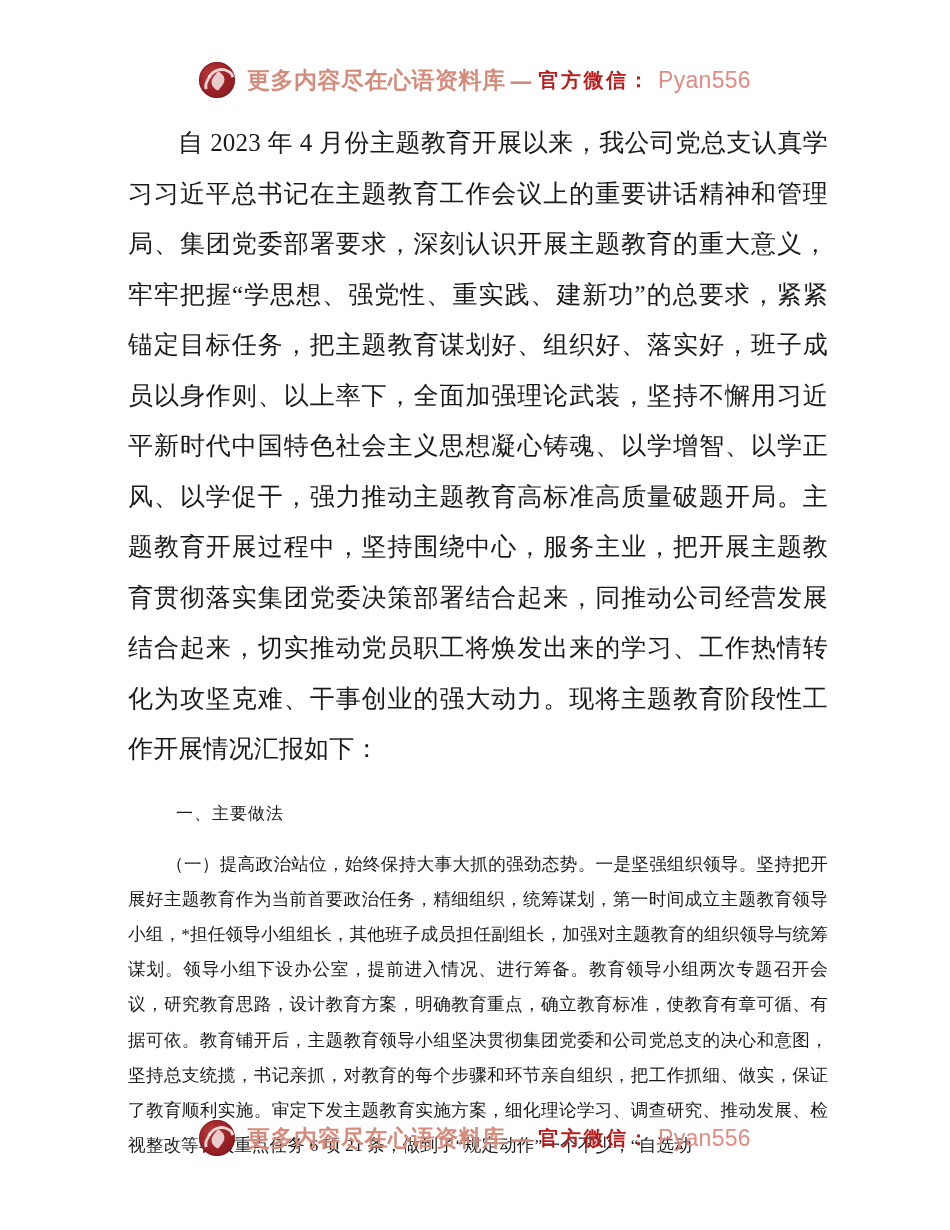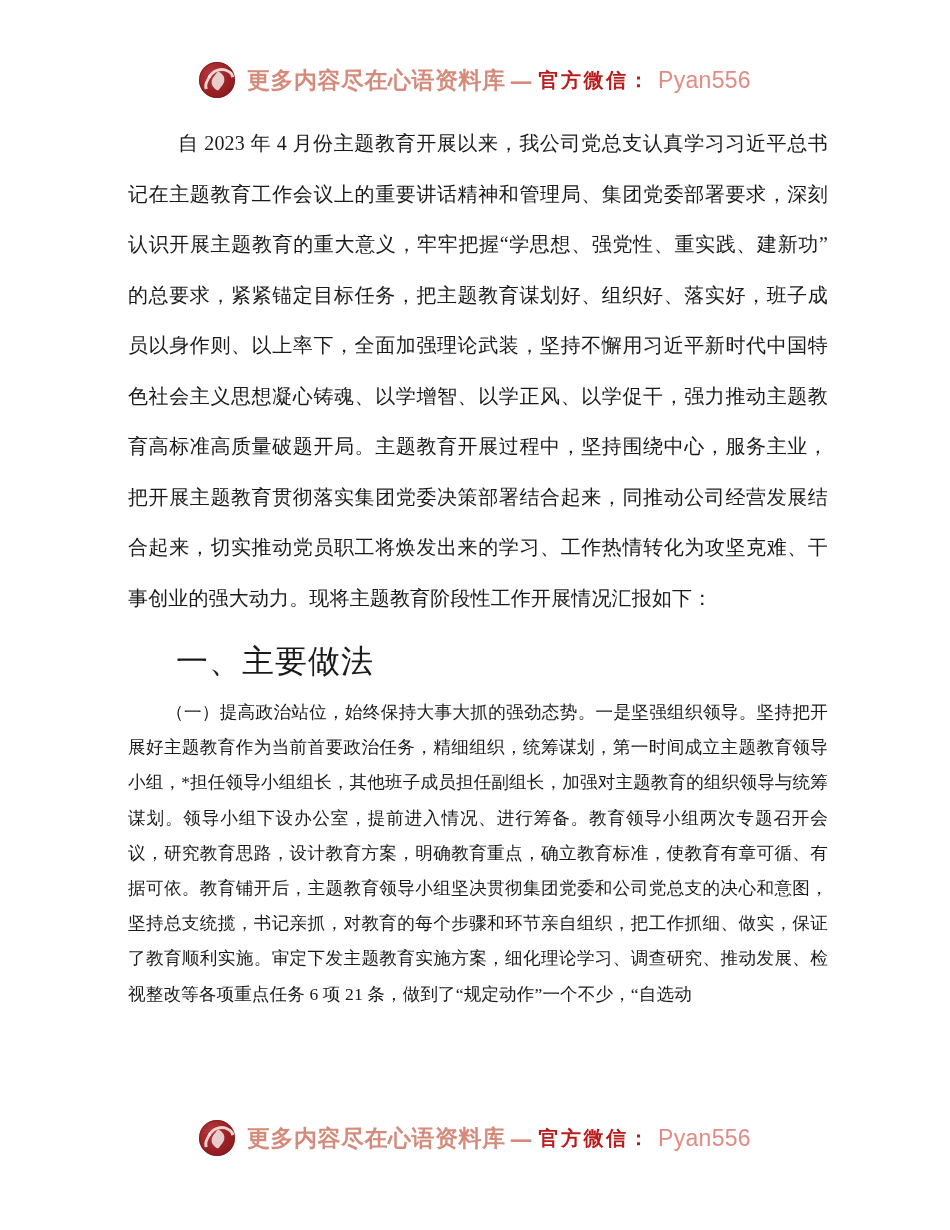--- a/index.html
+++ b/index.html
@@ -147,33 +147,33 @@
     font-size: 25px;
     line-height: 50px;
     color: #1a1a1a;
     text-indent: 50px;
     letter-spacing: 0.4px;
     margin: 0 0 2px 0;
   }
 
   .body-large {
     font-family: "Liberation Serif", "DejaVu Serif", serif;
-    font-size: 20px;
+    font-size: 25px;
     line-height: 50.5px;
     color: #1a1a1a;
     text-indent: 50px;
     text-align: justify;
     text-justify: inter-ideograph;
     letter-spacing: 0.15px;
     margin: 0;
   }
 
   .section-heading {
     font-family: "DejaVu Sans", "Liberation Sans", sans-serif;
-    font-size: 32px;
+    font-size: 17px;
     line-height: 52px;
     color: #1a1a1a;
     text-indent: 48px;
     letter-spacing: 1px;
     margin: 12px 0 8px 0;
     font-weight: 400;
   }
 
   .body-small {
     font-family: "Liberation Serif", "DejaVu Serif", serif;

